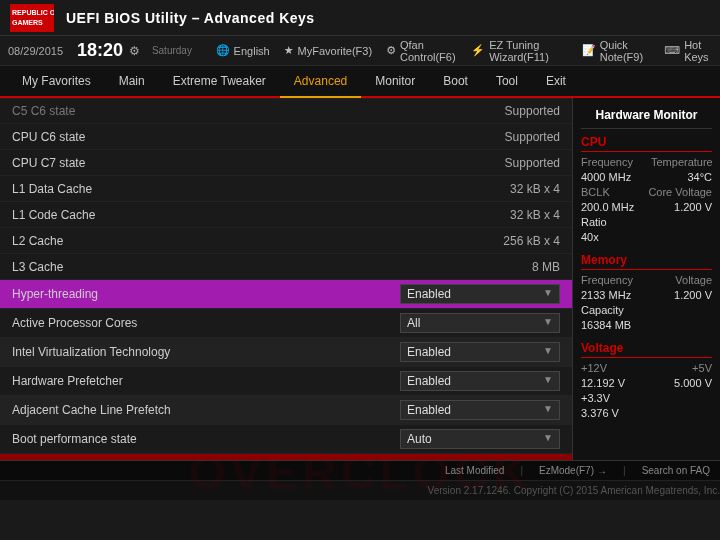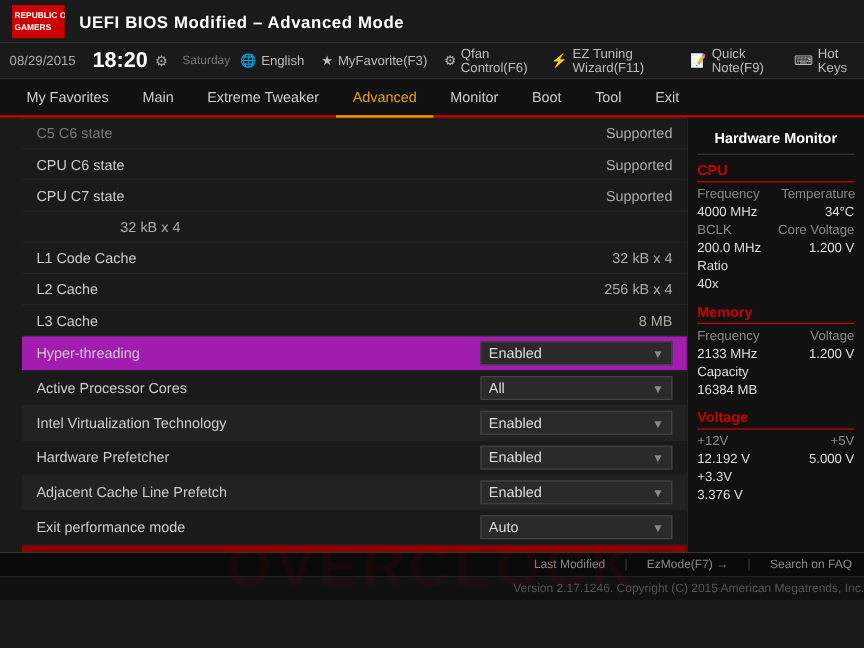--- a/index.html
+++ b/index.html
@@ -39,20 +39,21 @@
       letter-spacing: 0.5px;
     }
 
     
     .toolbar {
       background: #1a1a1a;
       height: 30px;
       display: flex;
       align-items: center;
       padding: 0 8px;
+      gap: 16px;
       border-bottom: 1px solid #2a2a2a;
     }
     .toolbar-left {
       display: flex;
       align-items: center;
       gap: 4px;
       color: #aaa;
       font-size: 11px;
     }
     .toolbar-datetime {
@@ -96,21 +97,20 @@
     .nav-item.active {
       color: #e8a000;
       border-bottom: 2px solid #e8a000;
       margin-bottom: -2px;
     }
 
     
     .main-layout {
       display: flex;
       height: calc(540px - 36px - 30px - 32px - 30px - 20px);
-      margin-left: 18px;
     }
 
     
     .content-area {
       flex: 1;
       background: #1a1a1a;
       overflow-y: auto;
       padding: 0;
     }
 
@@ -131,21 +131,21 @@
       font-size: 12px;
     }
     .setting-value {
       color: #aaa;
       font-size: 12px;
       text-align: right;
       min-width: 120px;
     }
     .setting-dropdown {
       display: flex;
-      align-items: flex-end;
+      align-items: flex-start;
       background: #2a2a2a;
       border: 1px solid #444;
       padding: 2px 6px;
       min-width: 160px;
       justify-content: space-between;
     }
     .setting-dropdown .arrow {
       color: #888;
       font-size: 10px;
     }
@@ -265,21 +265,21 @@
 <body>
 
 <div class="header-bar">
   <div class="header-logo">
     <svg class="rog-logo" viewBox="0 0 44 28">
       <rect width="44" height="28" fill="#c00"></rect>
       <text x="2" y="11" fill="white" font-size="7" font-weight="bold" font-family="Arial">REPUBLIC OF</text>
       <text x="2" y="21" fill="white" font-size="7" font-weight="bold" font-family="Arial">GAMERS</text>
     </svg>
   </div>
-  <span class="header-title">UEFI BIOS Modified – Advanced Mode</span>
+  <span class="header-title">UEFI BIOS Utility – Advanced Keys</span>
 </div>
 
 <div class="toolbar">
   <div class="toolbar-left">
     <div style="font-size:11px;color:#aaa;">08/29/2015</div>
     <div style="width:6px;"></div>
     <div class="toolbar-datetime">18:20</div>
     <span style="color:#aaa;font-size:12px;margin-left:2px;cursor:pointer;">⚙</span>
     <div style="width:4px;"></div>
     <div style="font-size:10px;color:#777;">Saturday</div>
@@ -334,20 +334,21 @@
       </div>
       <div class="setting-row">
         <span class="setting-label">CPU C6 state</span>
         <span class="setting-value">Supported</span>
       </div>
       <div class="setting-row">
         <span class="setting-label">CPU C7 state</span>
         <span class="setting-value">Supported</span>
       </div>
       <div class="setting-row">
+        <span class="setting-label">L1 Data Cache</span>
         <span class="setting-value">32 kB x 4</span>
       </div>
       <div class="setting-row">
         <span class="setting-label">L1 Code Cache</span>
         <span class="setting-value">32 kB x 4</span>
       </div>
       <div class="setting-row">
         <span class="setting-label">L2 Cache</span>
         <span class="setting-value">256 kB x 4</span>
       </div>
@@ -385,21 +386,21 @@
         </div>
       </div>
       <div class="setting-row" style="background:#222;">
         <span class="setting-label">Adjacent Cache Line Prefetch</span>
         <div class="setting-dropdown">
           <span style="color:#ddd;font-size:12px;">Enabled</span>
           <span class="arrow">▼</span>
         </div>
       </div>
       <div class="setting-row">
-        <span class="setting-label">Exit performance mode</span>
+        <span class="setting-label">Boot performance state</span>
         <div class="setting-dropdown">
           <span style="color:#ddd;font-size:12px;">Auto</span>
           <span class="arrow">▼</span>
         </div>
       </div>
 
       <div class="section-header">
 
         <span>CPU Power Management Configuration</span>
       </div>

